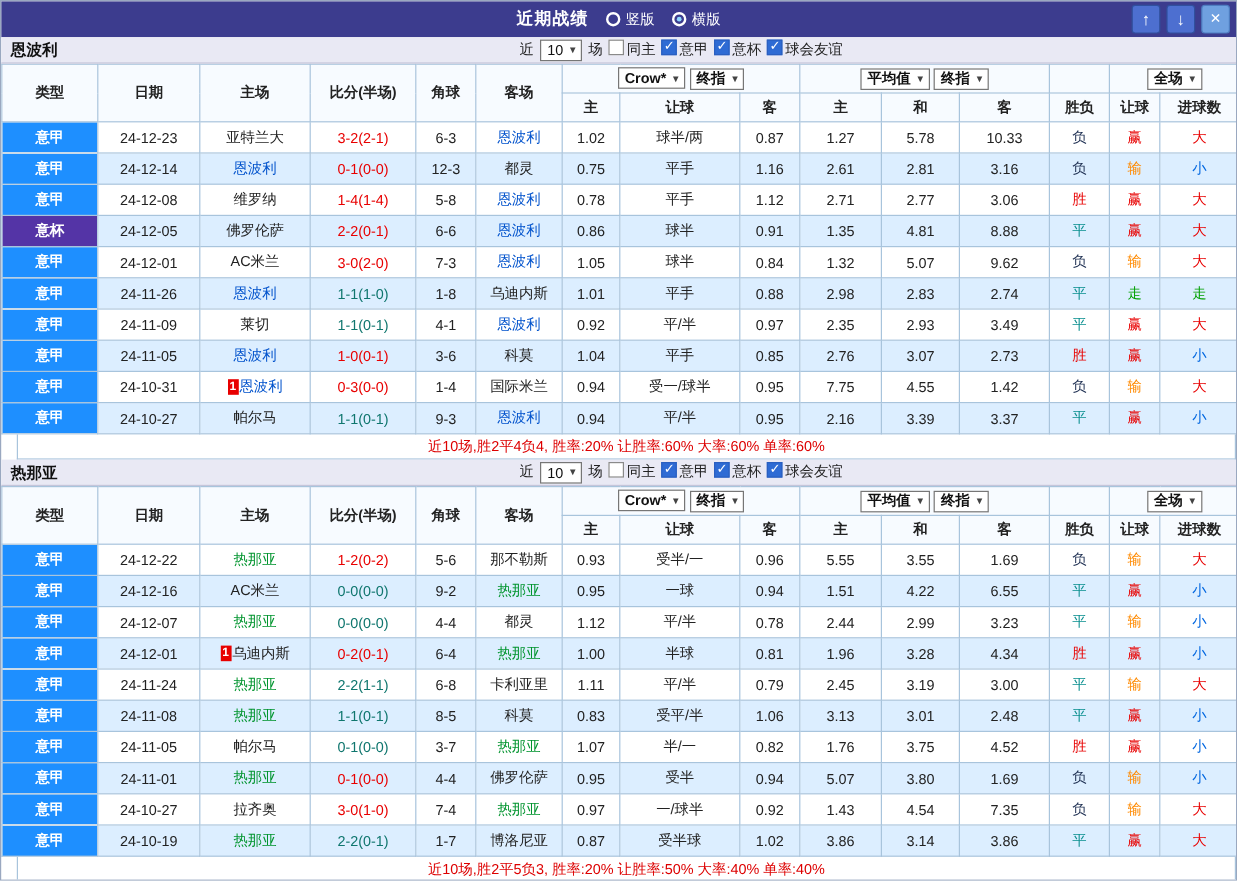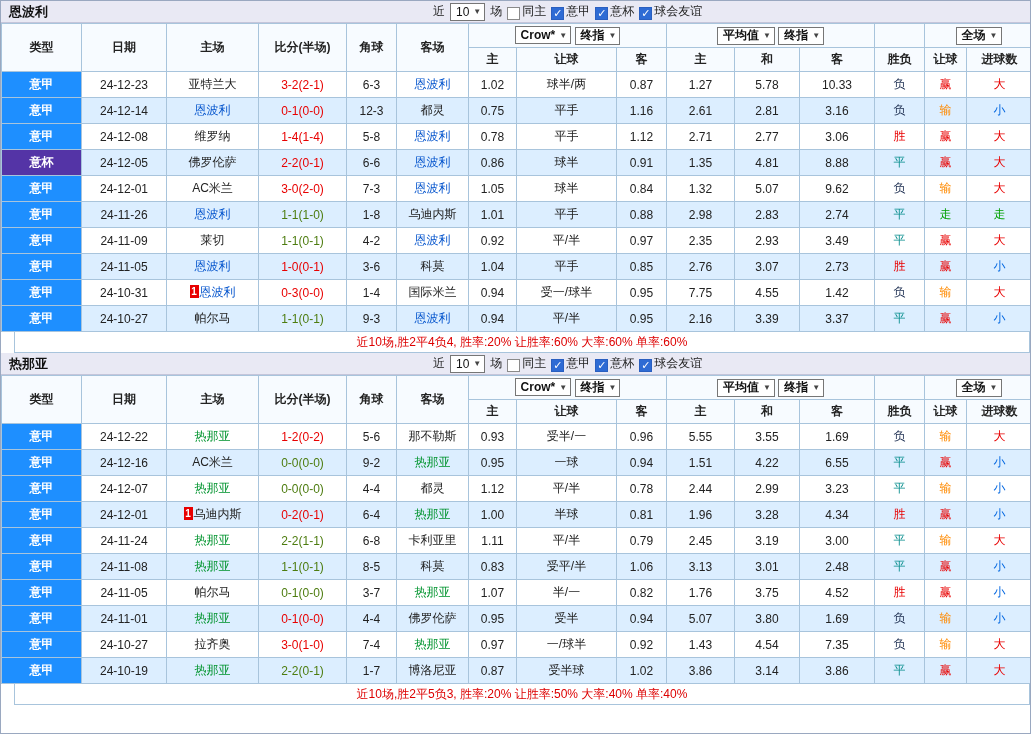--- a/index.html
+++ b/index.html
@@ -31,21 +31,21 @@
     font-family:inherit;
   }
   .sq-btn.close { background:#6fa0e0; border-color:#4d7cc0; font-size:15px; }
   
   .section-bar {
     height:22px; background:#e9e9f4; border-bottom:1px solid #c5c5da;
     display:flex; align-items:center; padding:0 8px; position:relative;
   }
   .team-title { font-weight:bold; font-size:13px; color:#111; }
   .filter-bar { position:absolute; left:432px; display:flex; align-items:center; gap:5px; }
-  .cb { display:inline-flex; align-items:flex-end; gap:2px; cursor:pointer; }
+  .cb { display:inline-flex; align-items:flex-start; gap:2px; cursor:pointer; }
   .box {
     width:13px; height:13px; border:1px solid #8a8a8a; background:#fff; display:inline-block;
     font-size:11px; line-height:11px; text-align:center; color:#fff;
   }
   .box.checked { background:#2e6bd4; border-color:#2a5fc0; }
   .box.checked::after { content:"✓"; }
   .dd {
     display:inline-flex; align-items:center; border:1px solid #767676; background:#fff;
     height:18px; padding:0 3px 0 5px; cursor:pointer; color:#111;
   }
@@ -54,41 +54,57 @@
   table { border-collapse:collapse; table-layout:fixed; width:1031px; }
   th,td { border:1px solid #a8c4dc; text-align:center; overflow:hidden; white-space:nowrap; padding:0 1px; }
   thead th { background:#f7fbff; font-weight:bold; color:#222; }
   tr.h1 th { height:24px; }
   tr.h2 th { height:24px; }
   tbody td { height:26px; background:#fff; }
   tr.alt td { background:#dceeff; }
   tbody td.league { background:#1e8fff; color:#fff; font-weight:bold; }
   tbody td.coppa { background:#5434a6; }
   td.s-red { color:#e80000; }
-  td.s-blue { color:#4d7c0f; }
+  td.s-blue { color:#0f766e; }
   .v-red { color:#e80000; }
   .v-teal { color:#0a8f8f; }
   .v-dark { color:#223355; }
   .v-orange { color:#ff8a00; }
   .v-green { color:#00a000; }
   .v-blue { color:#0066e0; }
   .redcard {
     display:inline-block; background:#e80000; color:#fff; font-size:10px; line-height:13px;
     width:9px; height:13px; margin-right:1px; font-weight:bold; vertical-align:1px;
   }
   .section-footer {
     height:21px; line-height:20px; text-align:center; color:#dd0000; font-size:12px;
     border:1px solid #a8c4dc; border-top:none;margin-left:13px;
   }
 </style>
 </head>
 <body>
 
 <div class="app">
 
+  <div class="titlebar">
+    <span class="title">近期战绩</span>
+    <span class="radio">
+      <span class="radio-dot"></span>
+      <span>竖版</span>
+    </span>
+    <span class="radio">
+      <span class="radio-dot checked"></span>
+      <span>横版</span>
+    </span>
+    <span class="tb-buttons">
+      <button class="sq-btn"><span>↑</span></button>
+      <button class="sq-btn"><span>↓</span></button>
+      <button class="sq-btn close"><span>×</span></button>
+    </span>
+  </div>
 
   <div class="section">
     <div class="section-bar">
       <span class="team-title">恩波利</span>
       <span class="filter-bar">
         <span>近</span>
         <span class="dd">
             <span>10</span>
           </span>
         <span>场</span>
@@ -272,21 +288,21 @@
             <td class="odds">2.74</td>
             <td class="v-teal">平</td>
             <td class="v-green">走</td>
             <td class="v-green">走</td>
           </tr>
           <tr>
             <td class="league">意甲</td>
             <td>24-11-09</td>
             <td class="team"><span>莱切</span></td>
             <td class="s-blue">1-1(0-1)</td>
-            <td>4-2</td>
+            <td>4-1</td>
             <td class="team"><span style="color:#0052cc">恩波利</span></td>
             <td class="odds">0.92</td>
             <td class="odds">平/半</td>
             <td class="odds">0.97</td>
             <td class="odds">2.35</td>
             <td class="odds">2.93</td>
             <td class="odds">3.49</td>
             <td class="v-teal">平</td>
             <td class="v-red">赢</td>
             <td class="v-red">大</td>

